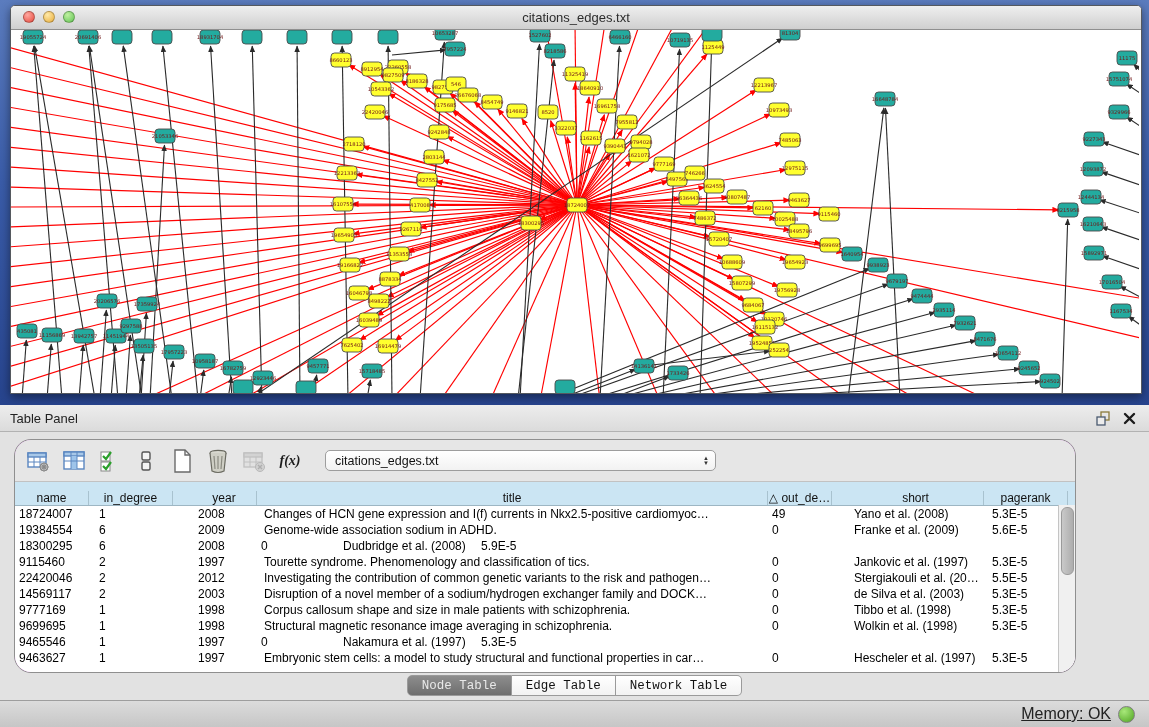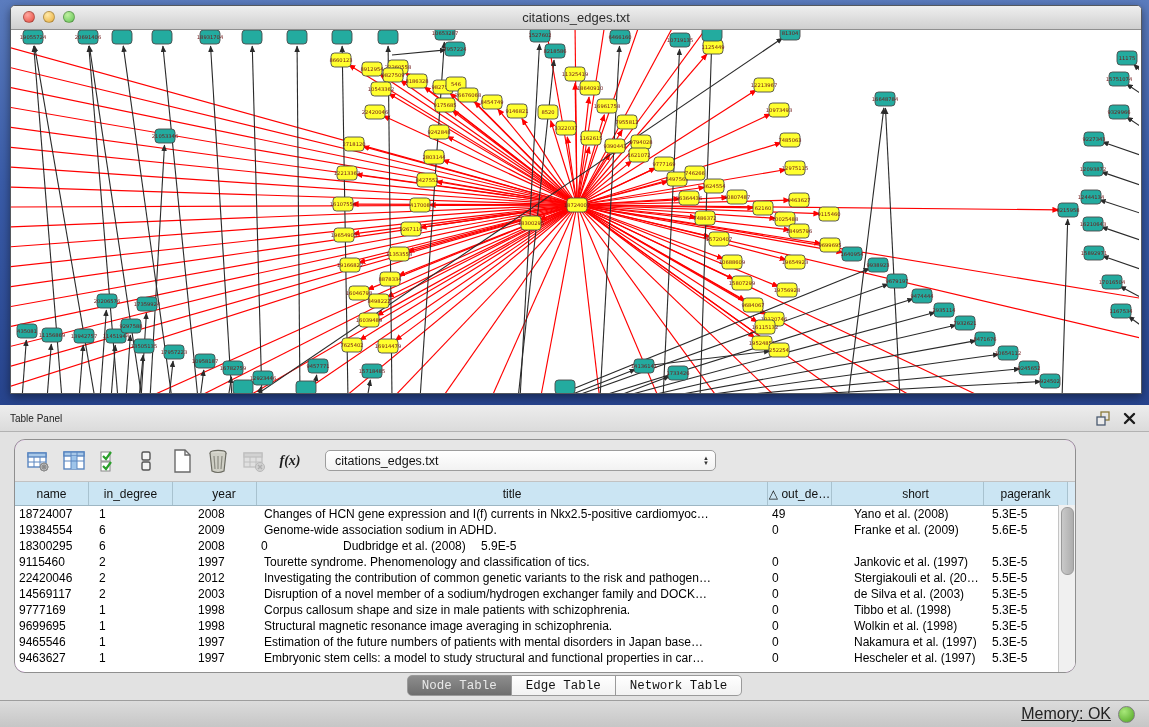--- a/index.html
+++ b/index.html
@@ -22,40 +22,40 @@
   .light.green{background:radial-gradient(circle at 35% 30%,#c0f0a0,#61c454);}
   .canvas{flex:1;background:#ffffff;overflow:hidden;}
   .canvas svg{display:block;}
 
   .divider-strip{position:absolute;left:0;top:392px;width:1149px;height:13px;}
 
   
   .table-panel{position:absolute;left:0;top:405px;width:1149px;height:295px;background:#e2e2e2;}
   .panel-header{height:27px;background:linear-gradient(180deg,#ededed,#dbdbdb);
     border-bottom:1px solid #b2b2b2;display:flex;align-items:center;padding:0 10px;box-sizing:border-box;}
-  .panel-header .ph-title{font-size:10px;color:#222;flex:1;}
+  .panel-header .ph-title{font-size:13px;color:#222;flex:1;}
   .ph-btn{width:20px;height:18px;border:none;background:transparent;padding:0;margin-left:6px;cursor:default;
     display:flex;align-items:center;justify-content:center;}
 
   .tbl-container{position:absolute;left:14px;top:34px;width:1060px;height:232px;background:#f0abfc;
-    border:1px solid #8f8f8f;border-radius:11px;overflow:hidden;display:flex;flex-direction:column;}
+    border:1px solid #8f8f8f;border-radius:17px;overflow:hidden;display:flex;flex-direction:column;}
   .toolbar{height:42px;background:#e6e6e6;display:flex;align-items:center;padding-left:8px;box-sizing:border-box;
     border-bottom:1px solid #c2c2c2;}
   .tb-btn{width:30px;height:30px;border:none;background:transparent;margin-right:6px;padding:0;
     display:flex;align-items:center;justify-content:center;}
   .fx{font-size:14px;font-style:italic;font-weight:bold;color:#1c1c1c;font-family:"Liberation Serif",serif;}
   .combo{margin-left:14px;width:391px;height:21px;border:1px solid #9d9d9d;border-radius:5px;
     background:linear-gradient(180deg,#ffffff,#f2f2f2);display:flex;align-items:center;padding:0 6px 0 9px;
     box-sizing:border-box;font-size:12.5px;color:#111;}
   .combo .combo-text{flex:1;overflow:hidden;white-space:nowrap;}
   .combo .spin{display:flex;flex-direction:column;line-height:5px;font-size:6px;color:#333;}
 
   
   .tbl{flex:1;position:relative;background:#fff;font-size:12px;color:#000;}
-  .thead{display:flex;height:23px;background:#cbe5f3;border-bottom:1px solid #9db6c3;}
+  .thead{display:flex;height:23px;background:#cbe5f3;border-bottom:1px solid #9db6c3;align-items:flex-end;}
   .th{display:flex;align-items:center;justify-content:center;box-sizing:border-box;
     border-right:1px solid #a8c2cf;font-size:12px;color:#111;overflow:hidden;white-space:nowrap;}
   .th.filler{border-right:none;background:#d8eaf5;flex:1;}
   .trow{display:flex;height:16px;align-items:center;}
   .td{box-sizing:border-box;overflow:hidden;white-space:nowrap;text-overflow:ellipsis;}
   .c0{width:74px;} .c1{width:84px;} .c2{width:65px;margin-left:19px;} .c3{width:511px;} .c4{width:64px;} .c5{width:136px;margin-left:16px;} .c6{width:84px;}
   .td.c0{padding-left:4px;} .td.c1{padding-left:10px;} .td.c2{padding-left:6px;} .td.c3{padding-left:7px;}
   .td.c4{padding-left:4px;} .td.c5{padding-left:6px;} .td.c6{padding-left:8px;}
   .vscroll{position:absolute;right:0;top:23px;bottom:0;width:16px;background:#f0f0f0;border-left:1px solid #c4c4c4;}
   .vthumb{position:absolute;left:2px;top:2px;width:11px;height:66px;border-radius:6px;
@@ -950,21 +950,20 @@
             <div class="td c2">1998</div>
             <div class="td c3">Structural magnetic resonance image averaging in schizophrenia.</div>
             <div class="td c4">0</div>
             <div class="td c5">Wolkin et al. (1998)</div>
             <div class="td c6">5.3E-5</div>
           </div>
           <div class="trow">
             <div class="td c0">9465546</div>
             <div class="td c1">1</div>
             <div class="td c2">1997</div>
-            <div class="td c3">Estimation of the future numbers of patients with mental disorders in Japan base…</div>
             <div class="td c4">0</div>
             <div class="td c5">Nakamura et al. (1997)</div>
             <div class="td c6">5.3E-5</div>
           </div>
           <div class="trow">
             <div class="td c0">9463627</div>
             <div class="td c1">1</div>
             <div class="td c2">1997</div>
             <div class="td c3">Embryonic stem cells: a model to study structural and functional properties in car…</div>
             <div class="td c4">0</div>

